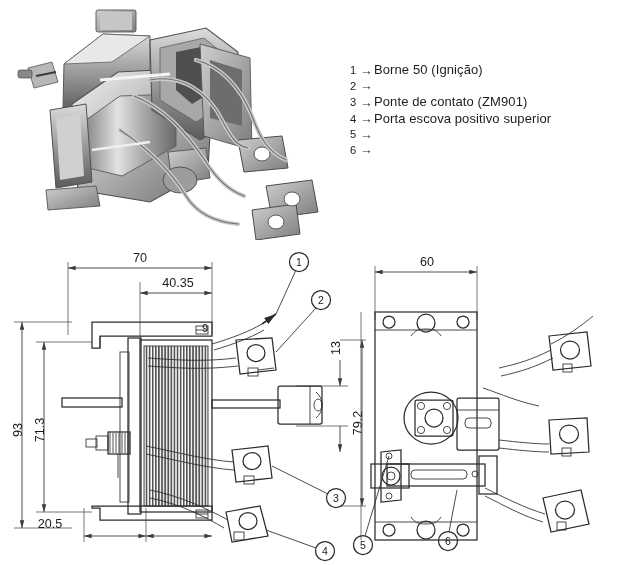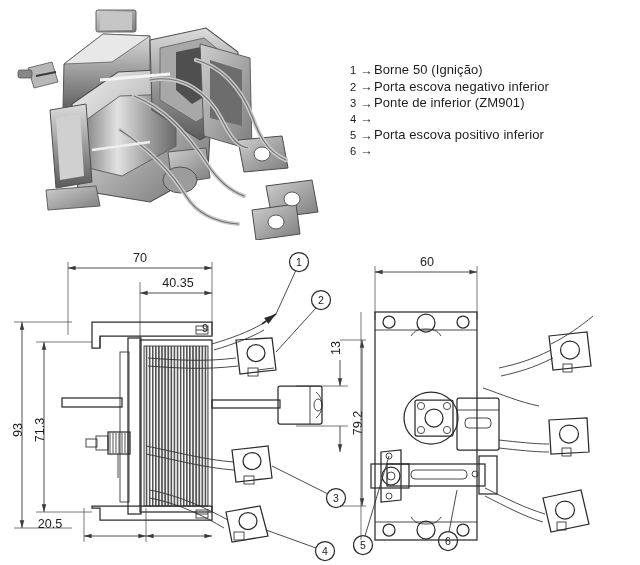--- a/index.html
+++ b/index.html
@@ -146,35 +146,34 @@
 
   <div class="legend">
     <div class="legend-row">
       <span class="legend-num">1</span>
       <span class="legend-arrow">→</span>
       <span class="legend-txt">Borne 50 (Ignição)</span>
     </div>
     <div class="legend-row">
       <span class="legend-num">2</span>
       <span class="legend-arrow">→</span>
-      <span class="legend-txt">Porta escova negativo inferior</span>
     </div>
     <div class="legend-row">
       <span class="legend-num">3</span>
       <span class="legend-arrow">→</span>
-      <span class="legend-txt">Ponte de inferior (ZM901)</span>
+      <span class="legend-txt">Ponte de contato (ZM901)</span>
     </div>
     <div class="legend-row">
       <span class="legend-num">4</span>
       <span class="legend-arrow">→</span>
+      <span class="legend-txt">Porta escova positivo superior</span>
     </div>
     <div class="legend-row">
       <span class="legend-num">5</span>
       <span class="legend-arrow">→</span>
-      <span class="legend-txt">Porta escova positivo inferior</span>
     </div>
     <div class="legend-row">
       <span class="legend-num">6</span>
       <span class="legend-arrow">→</span>
     </div>
   </div>
 
   <div class="dwg" id="left-dwg">
     <svg width="372" height="325" viewBox="0 0 372 325" xmlns="http://www.w3.org/2000/svg">
       <defs>

